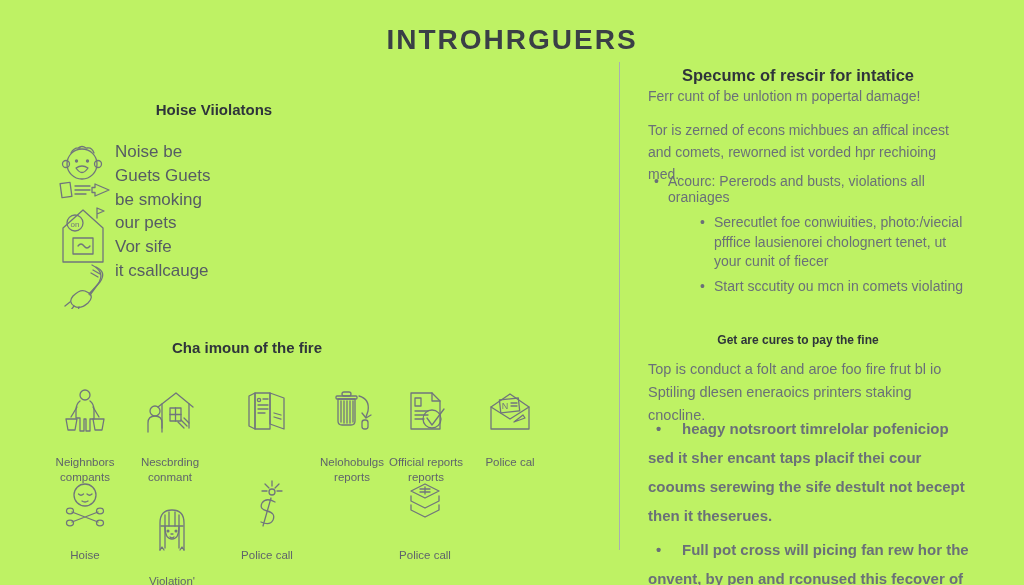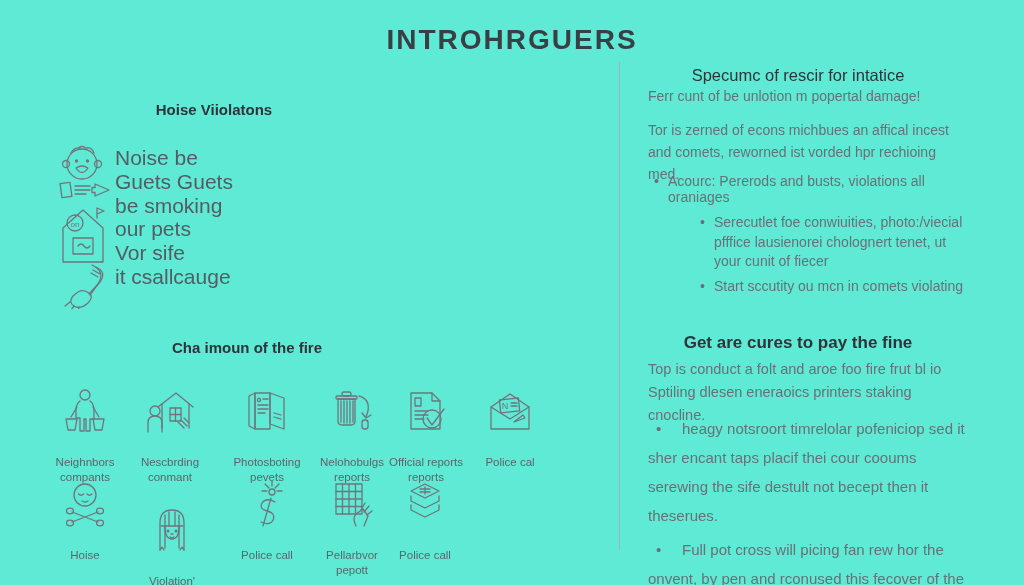--- a/index.html
+++ b/index.html
@@ -3,73 +3,73 @@
 <meta charset="utf-8">
 <style>
   html,body{margin:0;padding:0;}
   body{
     font-family:"Liberation Sans", sans-serif;
     background:#ffffff;
     width:1024px;height:585px;
     position:relative;overflow:hidden;
     color:#64696f;
   }
-  .stage{position:absolute;inset:0;width:1024px;height:585px;background:#5eead4;}
+  .stage{position:absolute;inset:0;width:1024px;height:585px;background:#bef264;}
 
   .title{
     position:absolute;top:24px;left:0;width:1024px;
     text-align:center;font-size:28px;font-weight:bold;
     letter-spacing:2px;color:#3a3f46;
   }
 
   .divider{
     position:absolute;left:619px;top:62px;width:1px;height:488px;
     background:#a9aeb4;
   }
 
   .sec-heading{
     position:absolute;font-size:15px;font-weight:bold;color:#2f343b;
     text-align:center;
   }
   #left-heading{left:64px;top:101px;width:300px;}
   #grid-heading{left:97px;top:339px;width:300px;}
 
   .left-list{
-    position:absolute;left:115px;top:146px;
-    font-size:21px;line-height:23.8px;color:#565c64;
+    position:absolute;left:115px;top:140px;
+    font-size:17px;line-height:23.8px;color:#565c64;
     list-style:none;margin:0;padding:0;
   }
 
   .doodle{position:absolute;}
   svg.ic{stroke:#70757c;fill:none;stroke-width:1.3;stroke-linecap:round;stroke-linejoin:round;}
   svg.ic text{fill:#70757c;stroke:none;font-family:"Liberation Sans",sans-serif;}
 
   .cell{position:absolute;width:92px;text-align:center;}
   .cell .cicon{height:52px;display:flex;align-items:center;justify-content:center;}
   .cell .clabel{
     margin-top:18px;font-size:11.5px;line-height:14.5px;color:#5f646b;
     white-space:pre-line;
   }
 
   
   .r-h1{position:absolute;left:640px;top:66px;width:316px;text-align:center;
-    font-size:16.5px;font-weight:normal;color:#2f343b;}
+    font-size:16.5px;font-weight:bold;color:#2f343b;}
   .r-intro{position:absolute;left:648px;top:88px;width:320px;font-size:14px;color:#6a7078;}
   .r-para1{position:absolute;left:648px;top:119px;width:314px;font-size:14px;line-height:22px;color:#6a7078;}
   .bullet-row{position:absolute;display:flex;font-size:14px;color:#6a7078;}
   #r-bullet1{left:654px;top:173px;width:320px;}
   .dot{width:14px;flex:0 0 14px;}
   .sub-bullets{position:absolute;left:700px;top:213px;width:272px;margin:0;padding:0;list-style:none;}
   .sub-bullets li{display:flex;font-size:14px;line-height:19.5px;color:#6a7078;margin-bottom:5px;}
 
   .r-h2{position:absolute;left:640px;top:333px;width:316px;text-align:center;
-    font-size:17px;font-weight:bold;color:#2f343b;}
+    font-size:12px;font-weight:bold;color:#2f343b;}
   .r-para2{position:absolute;left:648px;top:358px;width:322px;font-size:14.5px;line-height:23px;color:#6a7078;}
   .r-bullets2{position:absolute;left:648px;top:414px;width:328px;margin:0;padding:0;list-style:none;}
-  .r-bullets2 li{font-size:15px;line-height:29px;color:#6a7078;margin-bottom:5px;}
+  .r-bullets2 li{font-size:15px;line-height:29px;color:#6a7078;margin-bottom:5px;font-weight:bold;}
   .r-bullets2 li .dot2{display:inline-block;width:26px;text-align:left;padding-left:8px;}
 </style>
 </head>
 <body>
 
 <div class="stage">
 
   <div class="title">INTROHRGUERS</div>
 
   <div class="divider"></div>
@@ -161,22 +161,20 @@
     <div class="cicon">
       <svg class="ic" width="46" height="48" viewBox="0 0 46 48">
         <path d="M11 6 V42 L5 39 V9 Z"></path>
         <rect x="11" y="6" width="15" height="36"></rect>
         <path d="M26 6 l14 5 v31 l-14 -5 z"></path>
         <circle cx="15" cy="13" r="1.6"></circle>
         <path d="M19 12 h5 M14 18 h10 M14 22 h10 M14 26 h7"></path>
         <path d="M30 26 l7 2 M30 30 l7 2"></path>
       </svg>
     </div>
-    <div class="clabel">Photosboting
-pevets</div>
   </div>
 
   <div class="cell" style="left:306px;top:385px">
     <div class="cicon">
       <svg class="ic" width="48" height="48" viewBox="0 0 48 48">
         <rect x="14" y="5" width="9" height="4" rx="2"></rect>
         <rect x="8" y="9" width="21" height="3" rx="1"></rect>
         <path d="M10 12 h17 v22 q0 4 -4 4 h-9 q-4 0 -4 -4 z"></path>
         <path d="M13 14 v21 M16 14 v22 M19 14 v22 M22 14 v22 M25 14 v21"></path>
         <path d="M31 9 q11 3 9 15 l-2 6"></path>
@@ -254,33 +252,20 @@
       <svg class="ic" width="44" height="50" viewBox="0 0 44 50">
         <path d="M27 2 v5 M20 5 l4 4 M34 5 l-4 4 M17 12 h5 M37 12 h-5"></path>
         <circle cx="27" cy="13" r="3"></circle>
         <path d="M30 23 q-9 -5 -13 1 q-3 6 5 8 q9 2 6 9 q-3 6 -12 2"></path>
         <path d="M26 19 L18 47"></path>
       </svg>
     </div>
     <div class="clabel">Police call</div>
   </div>
 
-  <div class="cell" style="left:306px;top:478px">
-    <div class="cicon">
-      <svg class="ic" width="48" height="48" viewBox="0 0 48 48">
-        <rect x="8" y="4" width="26" height="30"></rect>
-        <path d="M14.5 4 V34 M21 4 V34 M27.5 4 V34"></path>
-        <path d="M8 11.5 h26 M8 19 h26 M8 26.5 h26"></path>
-        <path d="M28 46 q-4 -8 0 -12 l7 -5 l5 7 l-4 10"></path>
-        <path d="M33 30 l4 -7 M36 32 l5 -6 M39 35 l5 -4"></path>
-      </svg>
-    </div>
-    <div class="clabel">Pellarbvor
-pepott</div>
-  </div>
 
   <div class="cell" style="left:379px;top:478px">
     <div class="cicon">
       <svg class="ic" width="48" height="48" viewBox="0 0 48 48">
         <path d="M24 4 l14 7 -14 7 -14 -7 z"></path>
         <path d="M10 16 v5 l14 7 14 -7 v-5"></path>
         <path d="M10 25 v5 l14 7 14 -7 v-5"></path>
         <path d="M19 9 h10 M19 12 h10 M24 7 v7"></path>
       </svg>
     </div>

